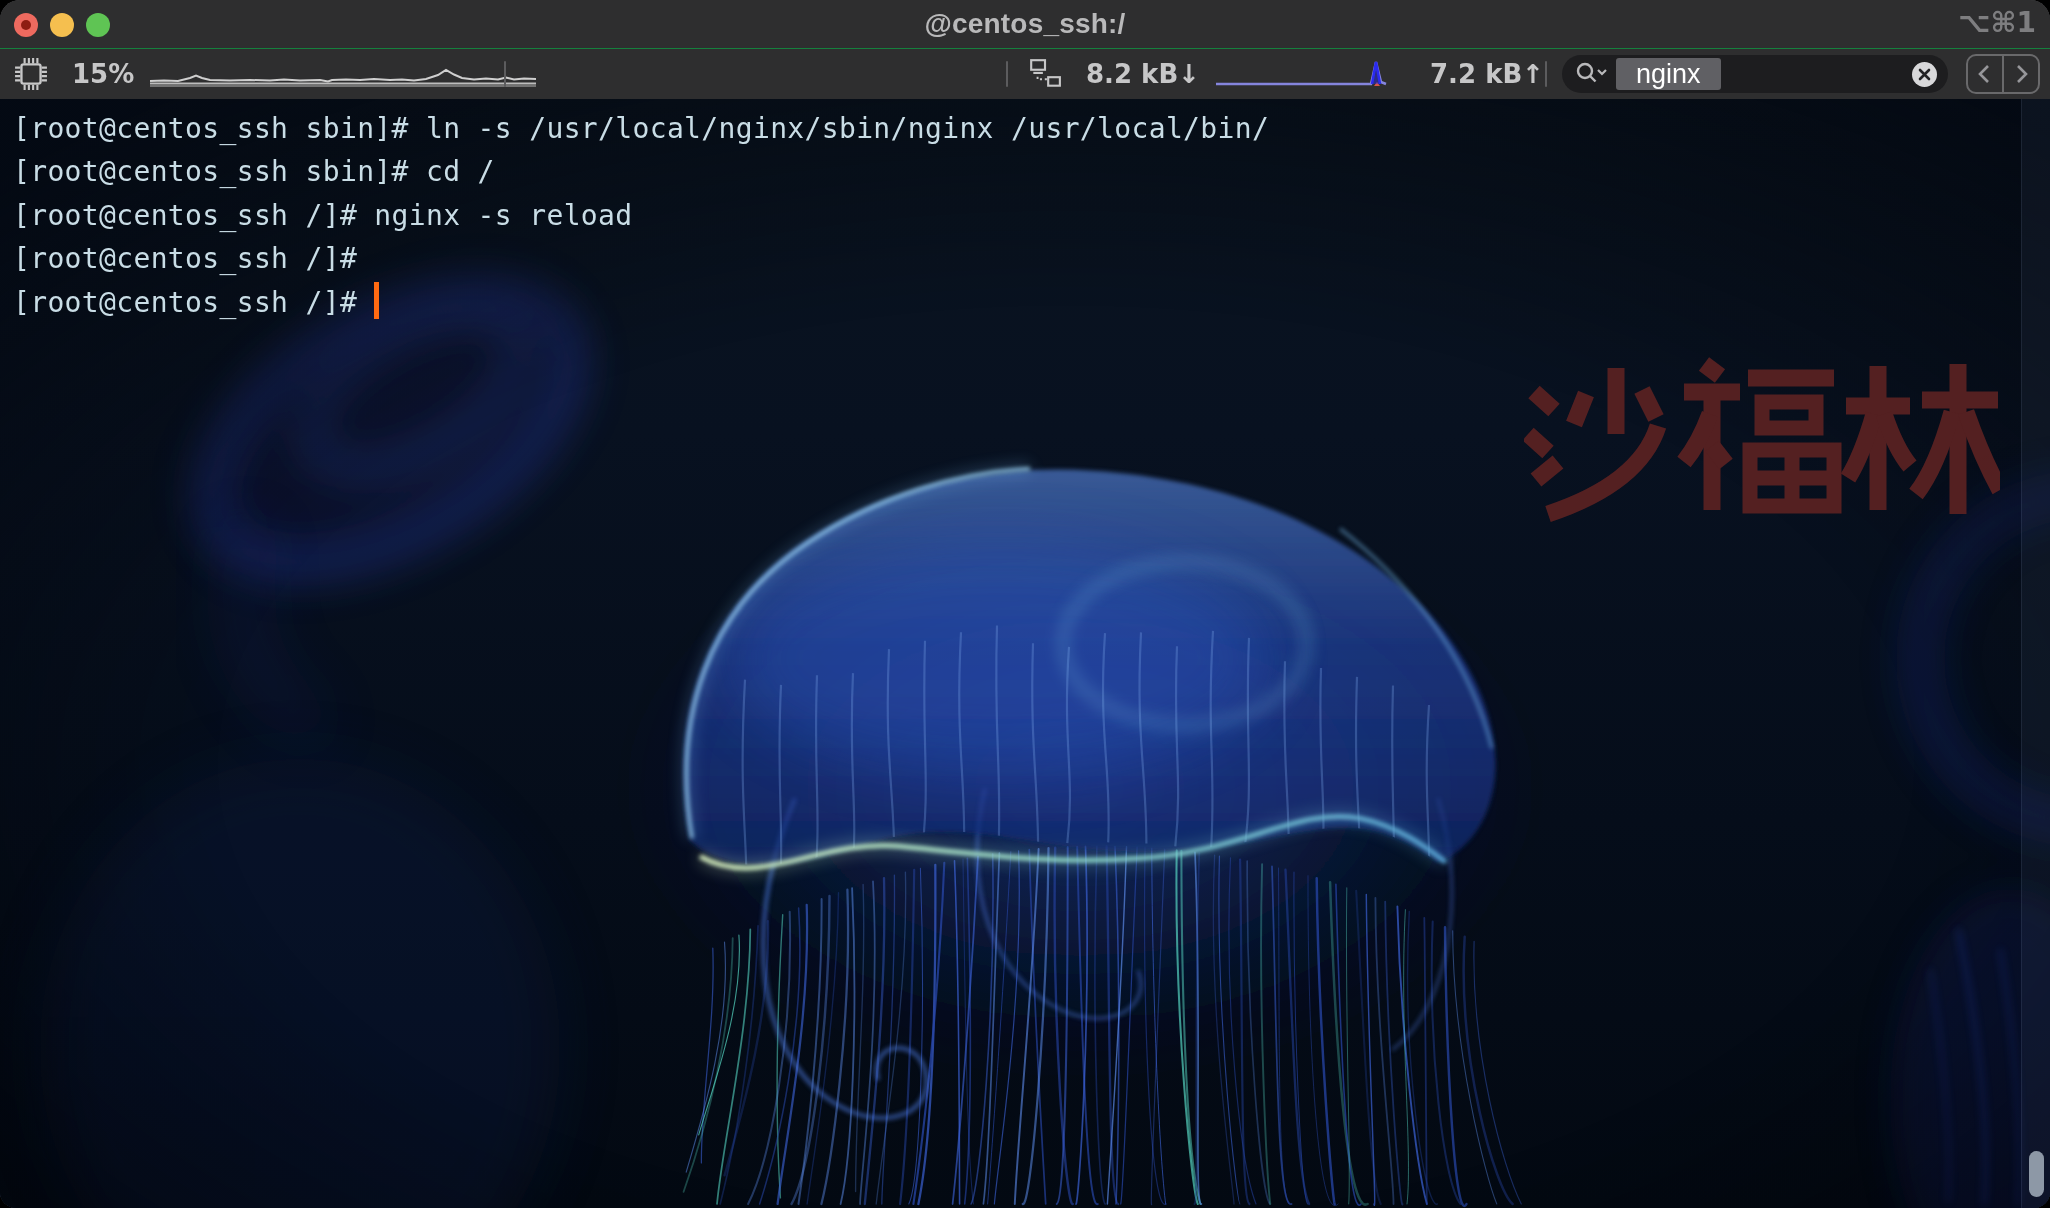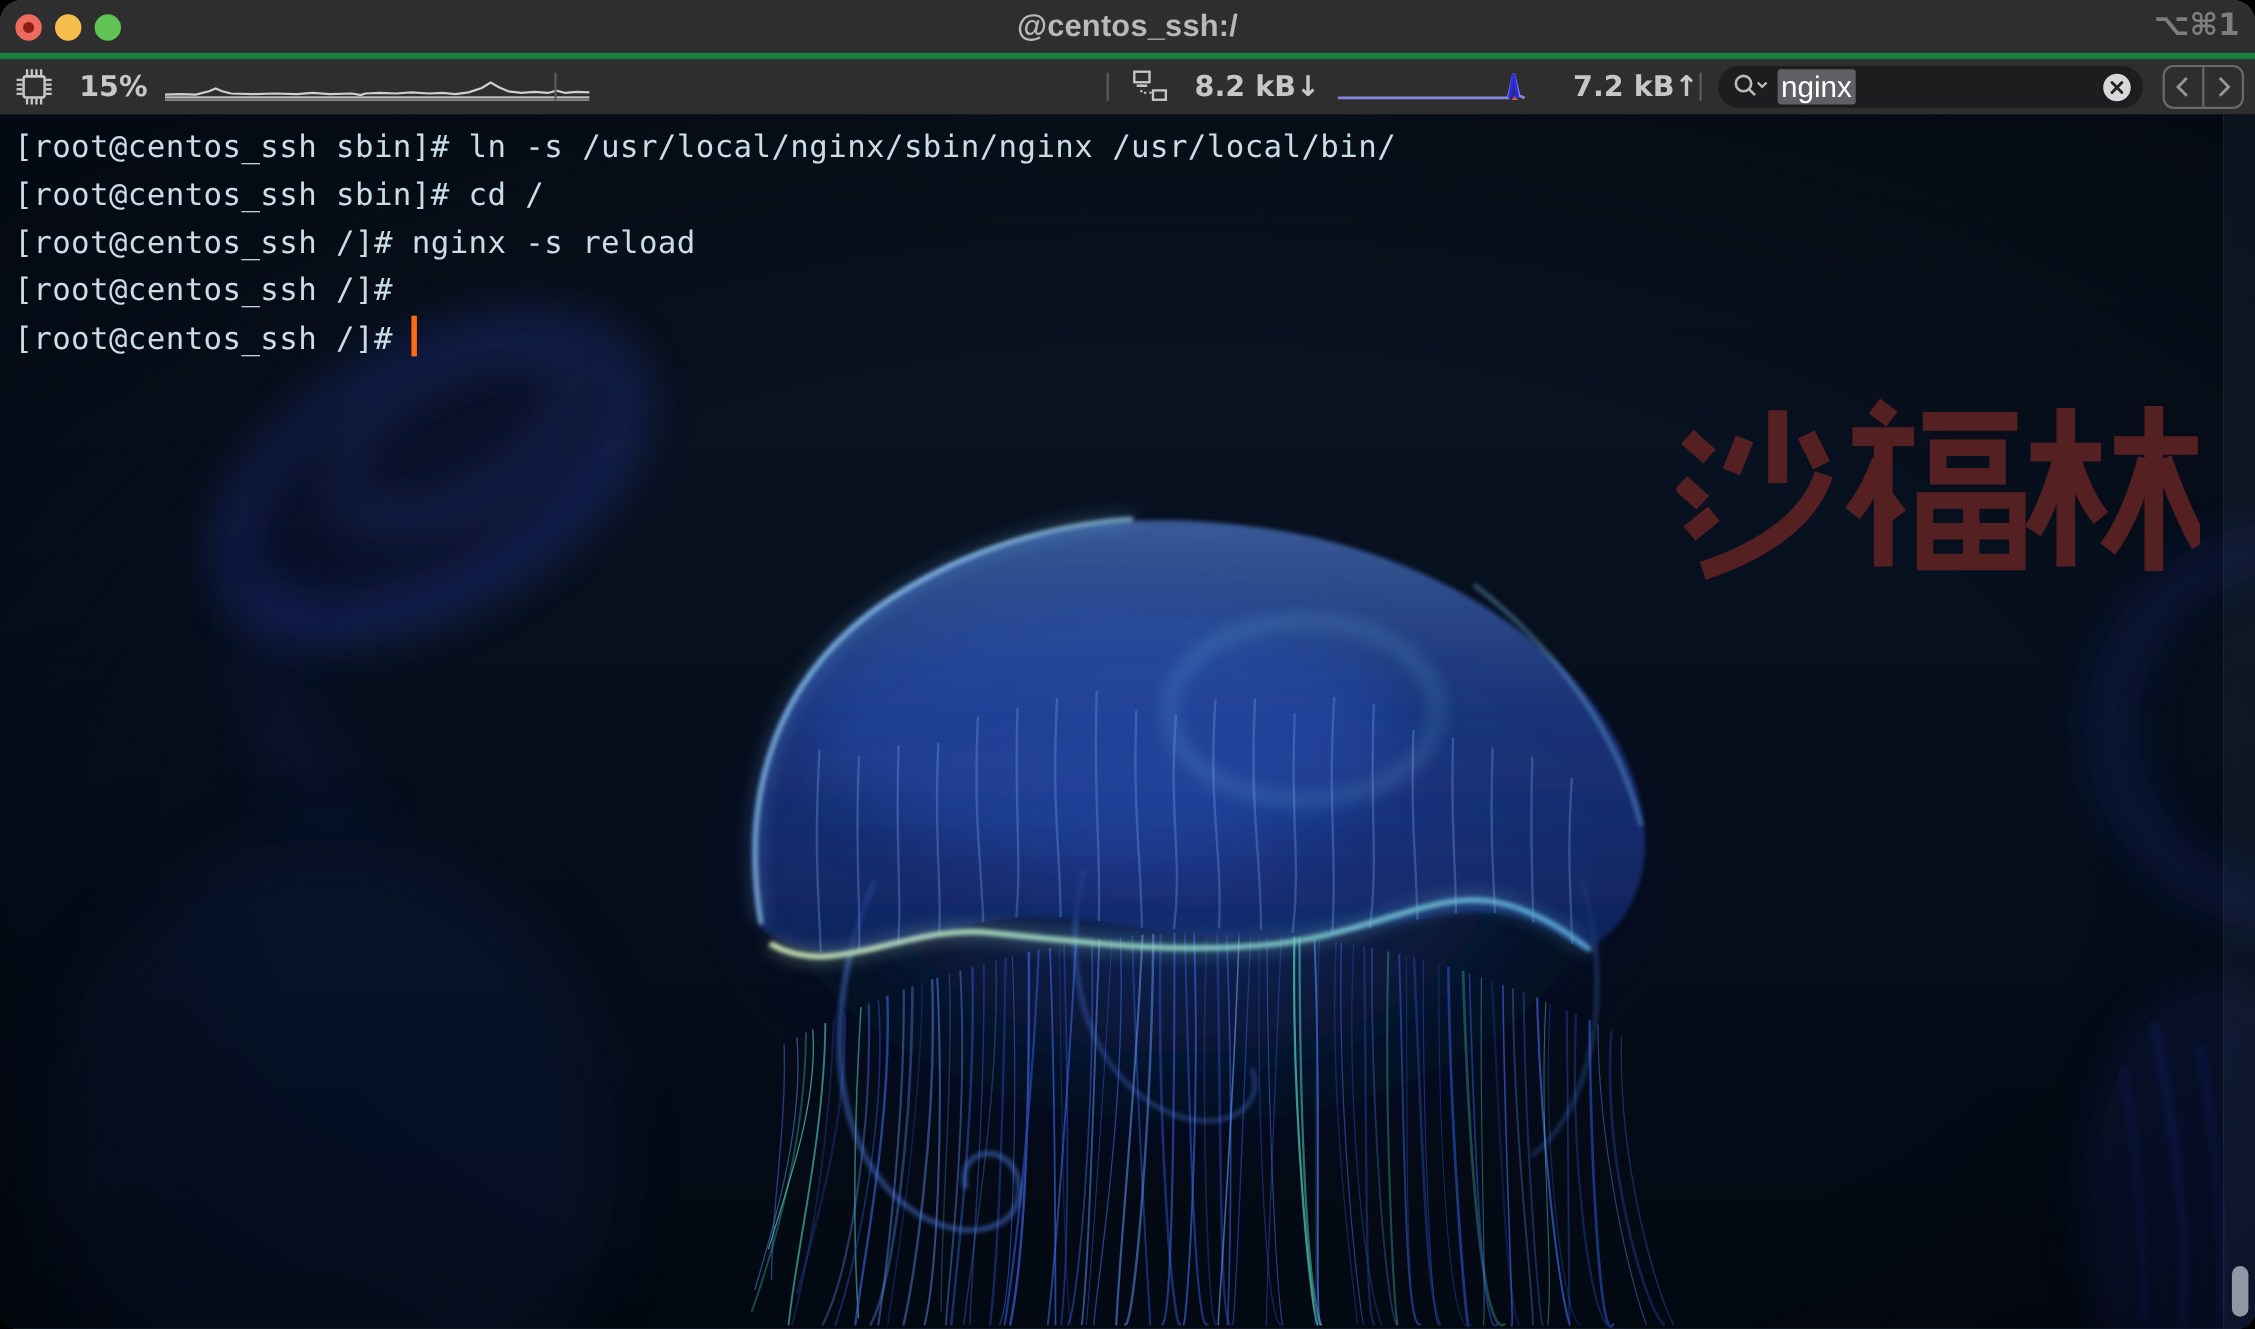--- a/index.html
+++ b/index.html
@@ -3,21 +3,21 @@
 <meta charset="utf-8">
 <style>
   html,body{margin:0;padding:0;background:#000;}
   body{width:2050px;height:1208px;overflow:hidden;font-family:"Liberation Sans",sans-serif;}
 
   .window{width:2050px;height:1208px;border-radius:20px 20px 16px 16px;overflow:hidden;
     background:#2e2e2f;position:relative;display:flex;flex-direction:column;
     box-shadow:inset 0 1px 0 #48484a, inset 0 -3px 0 #3e4f63;}
 
   
-  .titlebar{height:48px;flex:none;position:relative;background:#2e2e2f;border-bottom:6px solid #15803d;padding-left:44px;}
+  .titlebar{height:48px;flex:none;position:relative;background:#2e2e2f;border-bottom:1px solid #15803d;padding-left:44px;}
   .traffic{position:absolute;left:14px;top:13px;display:flex;gap:12px;}
   .tl{width:24px;height:24px;border-radius:50%;position:relative;}
   .tl-red{background:#ee6a5f;}
   .tl-red .dot{position:absolute;inset:7px;border-radius:50%;background:#8e1d12;}
   .tl-yellow{background:#f5bf4f;}
   .tl-green{background:#5fc454;}
   .title{position:absolute;left:0;right:0;top:0;line-height:48px;text-align:center;
     font-weight:700;font-size:28px;color:#b9b9ba;letter-spacing:.2px;}
   .shortcut{position:absolute;right:14px;top:0;line-height:46px;font-weight:600;font-size:28px;color:#7e7e80;
     font-family:"DejaVu Sans","Liberation Sans",sans-serif;}
@@ -25,21 +25,21 @@
   
   .statusbar{height:50px;flex:none;position:relative;background:#2e2e2f;
     font-weight:600;font-size:26px;color:#c7c7c8;}
   .sb-group{position:absolute;top:0;height:50px;display:flex;align-items:center;}
   .sb-label{margin-left:24px;white-space:nowrap;font-family:"DejaVu Sans","Liberation Sans",sans-serif;}
   .sb-graph{margin-left:16px;display:block;}
   .sb-div{position:absolute;top:12px;width:2px;height:26px;background:#5c5c5e;border-radius:1px;}
   .search-field{position:absolute;left:1562px;top:6px;width:386px;height:38px;background:#1d1d1f;
     border-radius:19px;display:flex;align-items:center;padding:0 10px 0 12px;box-sizing:border-box;}
   .search-text{font-weight:400;font-size:27px;color:#ffffff;background:#606064;border-radius:3px;
-    padding:0 3px;margin-left:8px;line-height:32px;}
+    padding:0 20px;margin-left:8px;line-height:32px;}
   .clear-btn{margin-left:auto;display:flex;cursor:pointer;}
   .nav{position:absolute;left:1966px;top:5px;width:74px;height:40px;border:2px solid #69696b;
     border-radius:10px;display:flex;box-sizing:border-box;overflow:hidden;}
   .nav-btn{flex:1;display:flex;align-items:center;justify-content:center;}
   .nav-btn + .nav-btn{border-left:2px solid #69696b;}
 
   
   .terminal{flex:1;position:relative;background:#071221;overflow:hidden;}
   svg.bg{position:absolute;inset:0;width:100%;height:100%;display:block;}
   .watermark{position:absolute;left:1524px;top:258px;width:476px;height:176px;}

